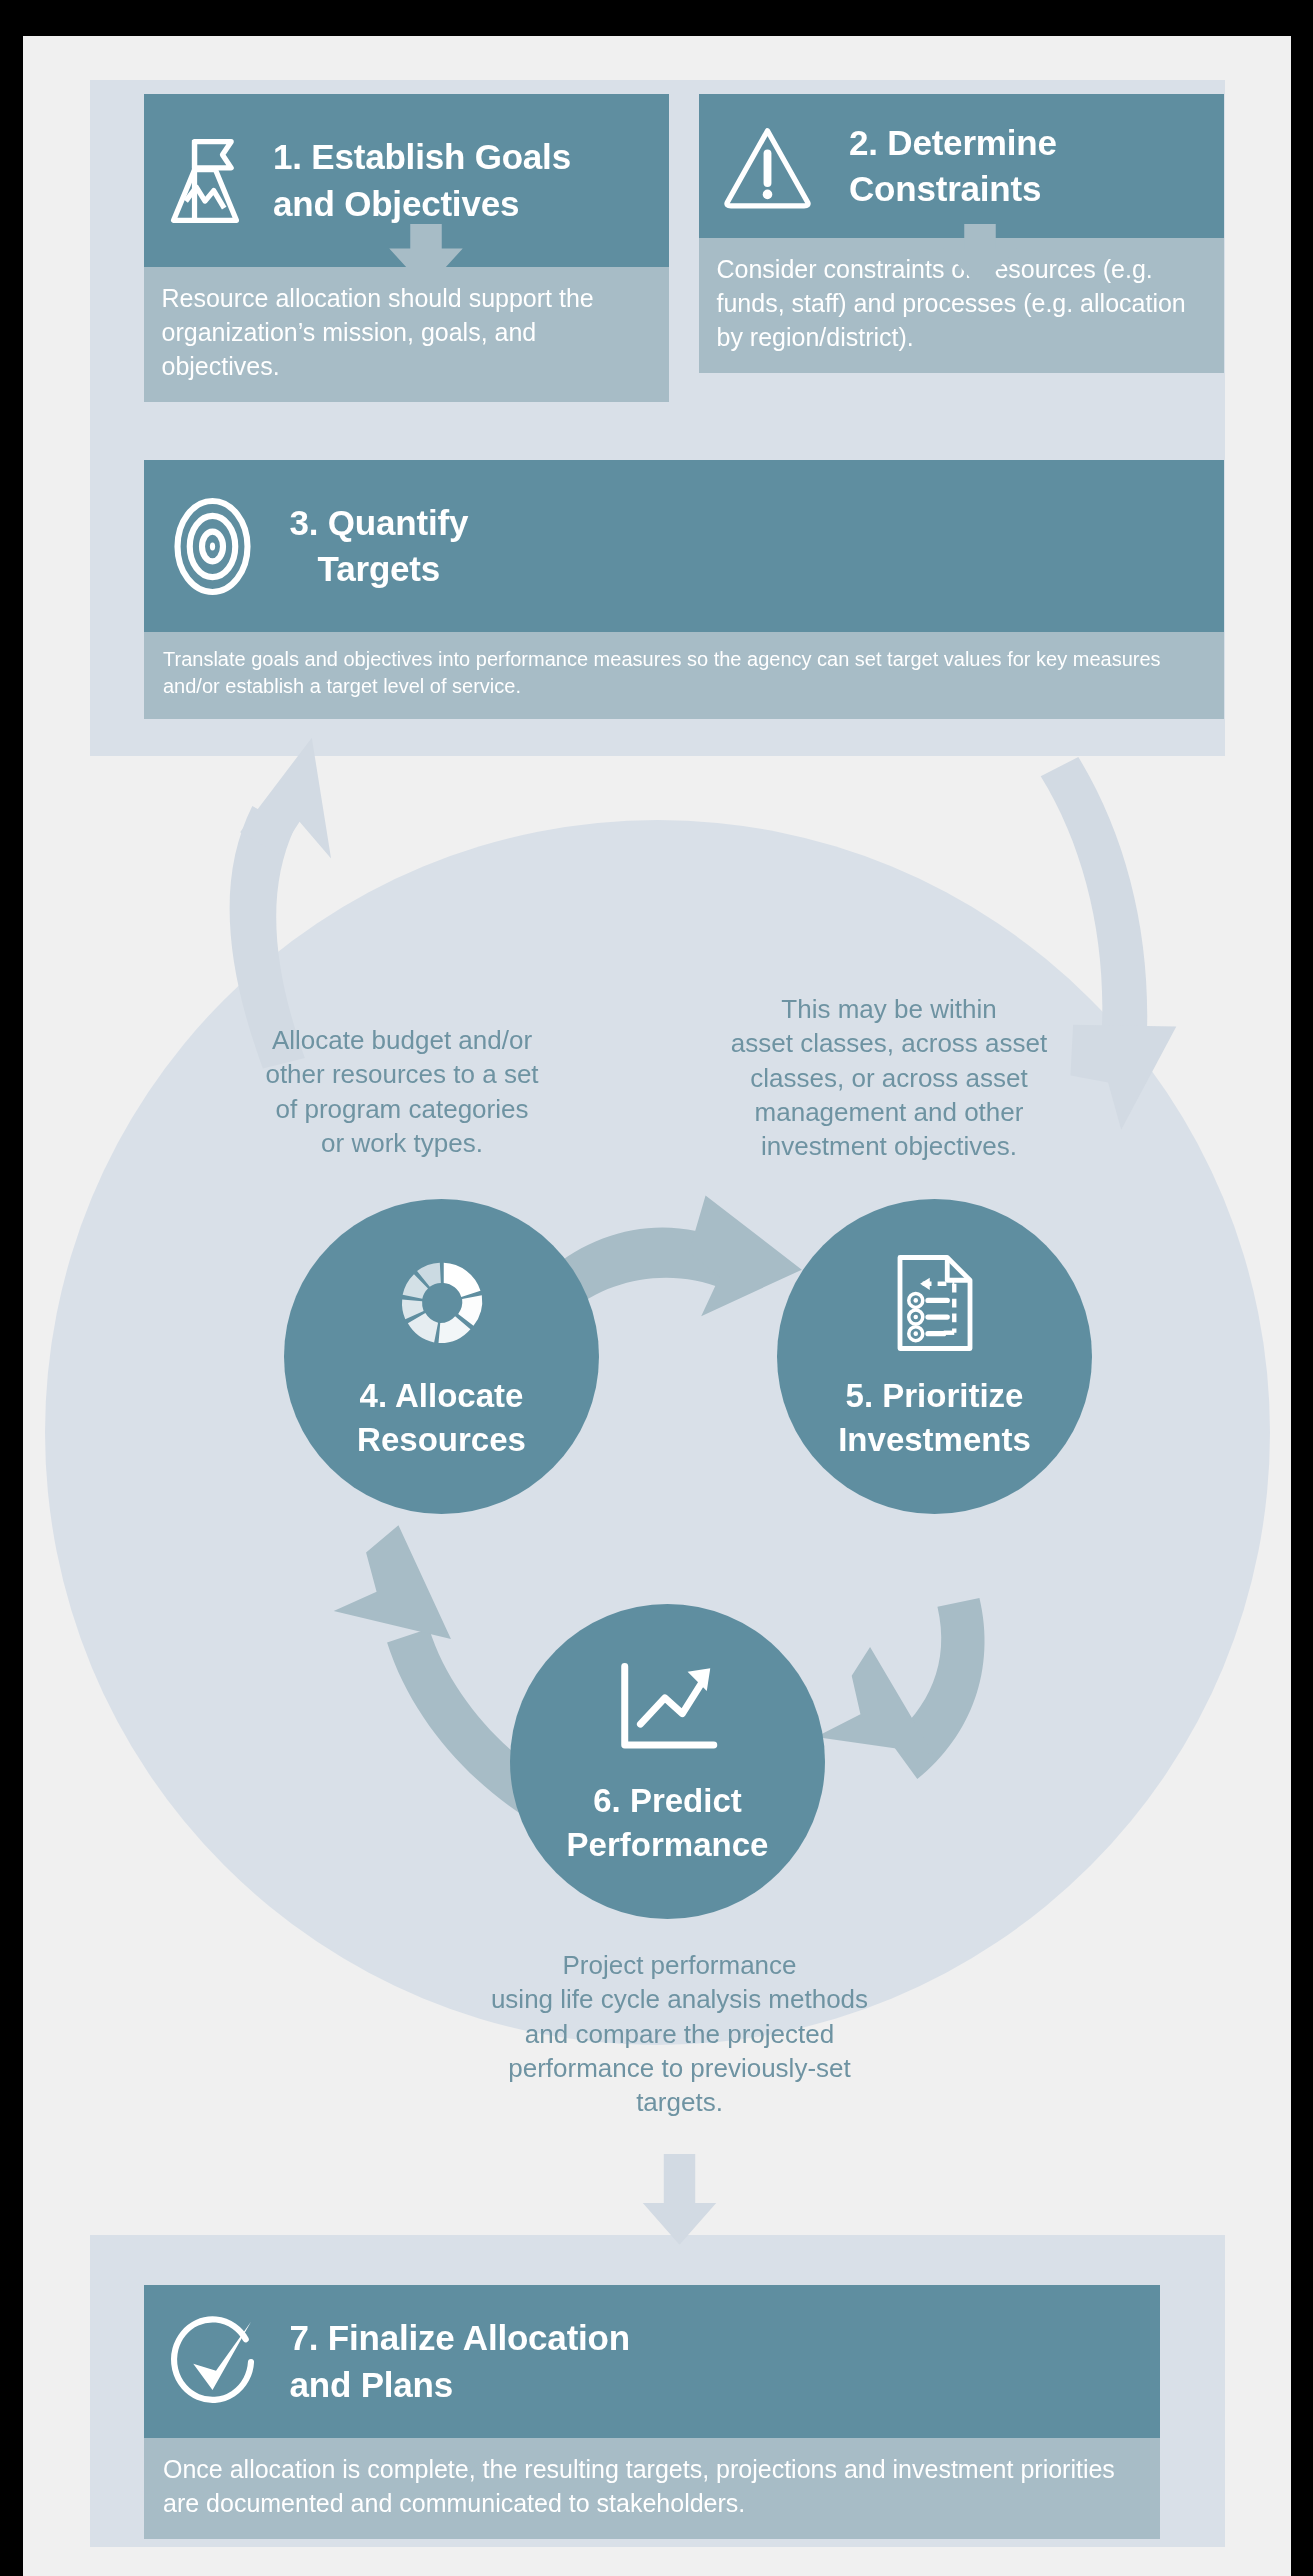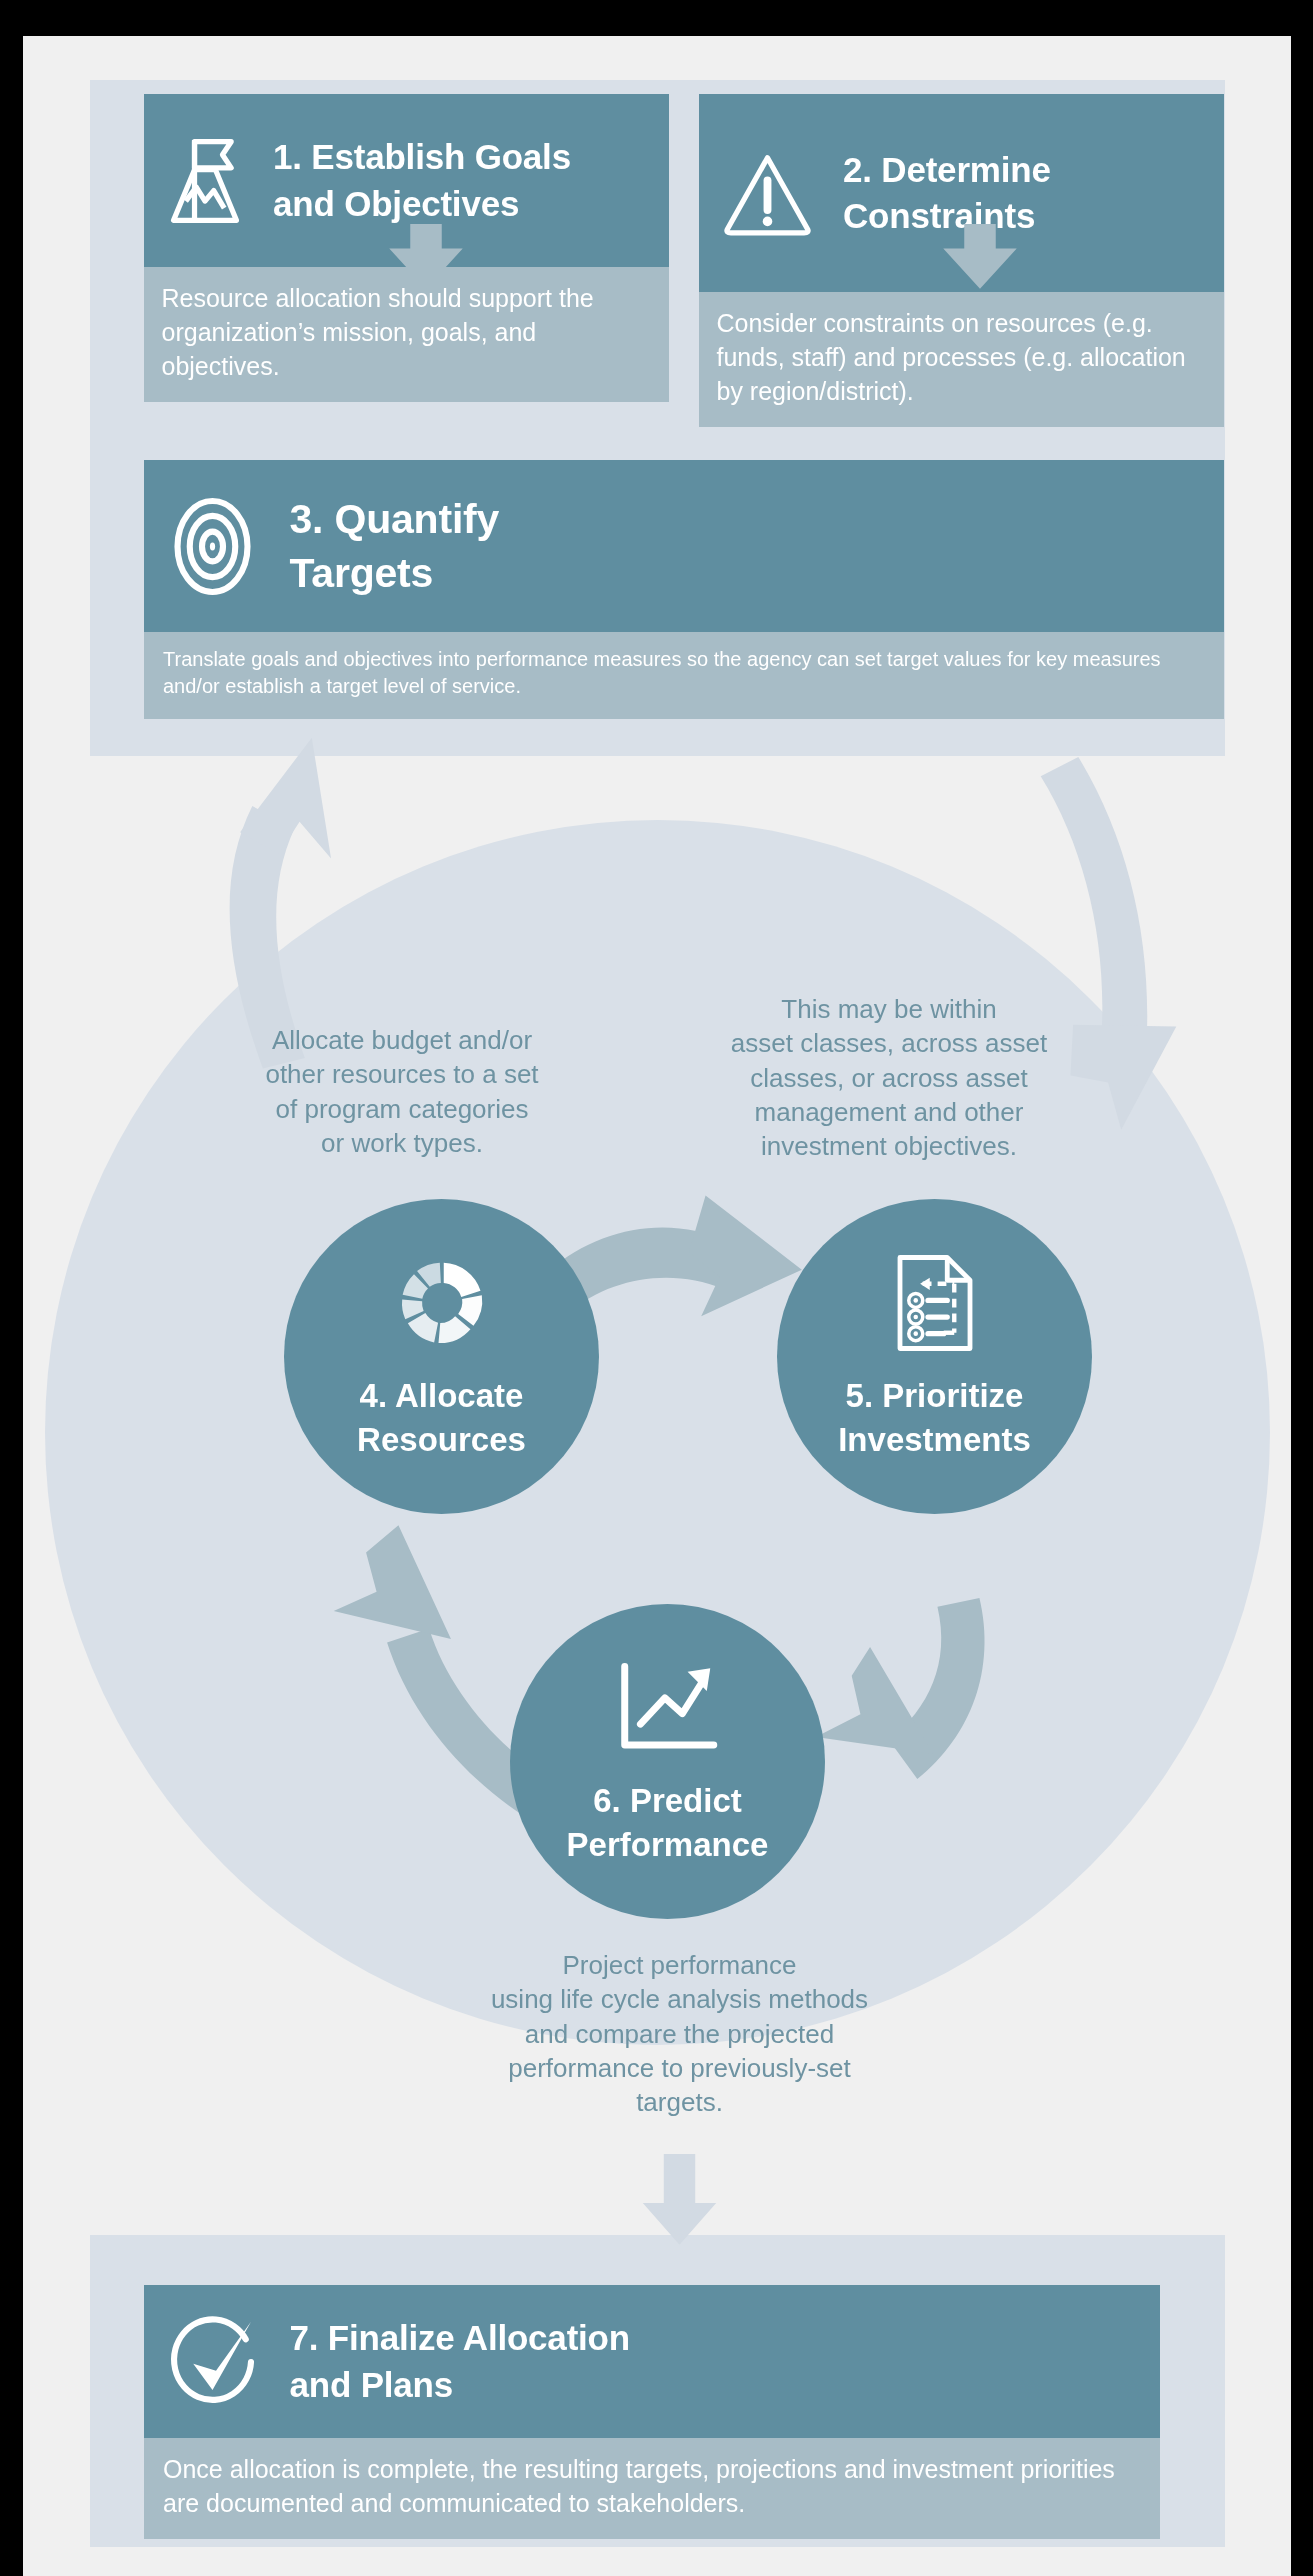--- a/index.html
+++ b/index.html
@@ -74,28 +74,28 @@
   }
 
   
   #box1 { left: 121px; top: 58px; width: 525px; }
   #box1 .step-head { height: 173px; padding-left: 19px; }
   #box1 .head-title { font-size: 35px; padding-left: 26px; }
   #box1 .step-body { padding: 14px 17.5px 19px 17.5px; font-size: 25px; }
 
   
   #box2 { left: 676px; top: 58px; width: 525px; }
-  #box2 .step-head { height: 198px; padding-left: 23px; }
+  #box2 .step-head { height: 144px; padding-left: 23px; gap: 6px; }
   #box2 .head-title { font-size: 35px; padding-left: 30px; }
   #box2 .step-body { padding: 14px 17.5px 19px 17.5px; font-size: 25px; }
 
   
   #box3 { left: 121px; top: 424px; width: 1080px; }
   #box3 .step-head { height: 172px; padding-left: 23px; }
-  #box3 .head-title { font-size: 41px; padding-left: 31.5px; }
+  #box3 .head-title { font-size: 35px; padding-left: 31.5px; text-align: center; }
   #box3 .step-body { padding: 14px 19px 19px 19px; font-size: 20px; }
 
   
   #box7 { left: 121px; top: 2249px; width: 1016px; }
   #box7 .step-head { height: 153px; padding-left: 23px; }
   #box7 .head-title { font-size: 35px; padding-left: 24.5px; }
   #box7 .step-body { padding: 14px 28px 19px 19px; font-size: 25px; }
 
   
   .circle-node {

